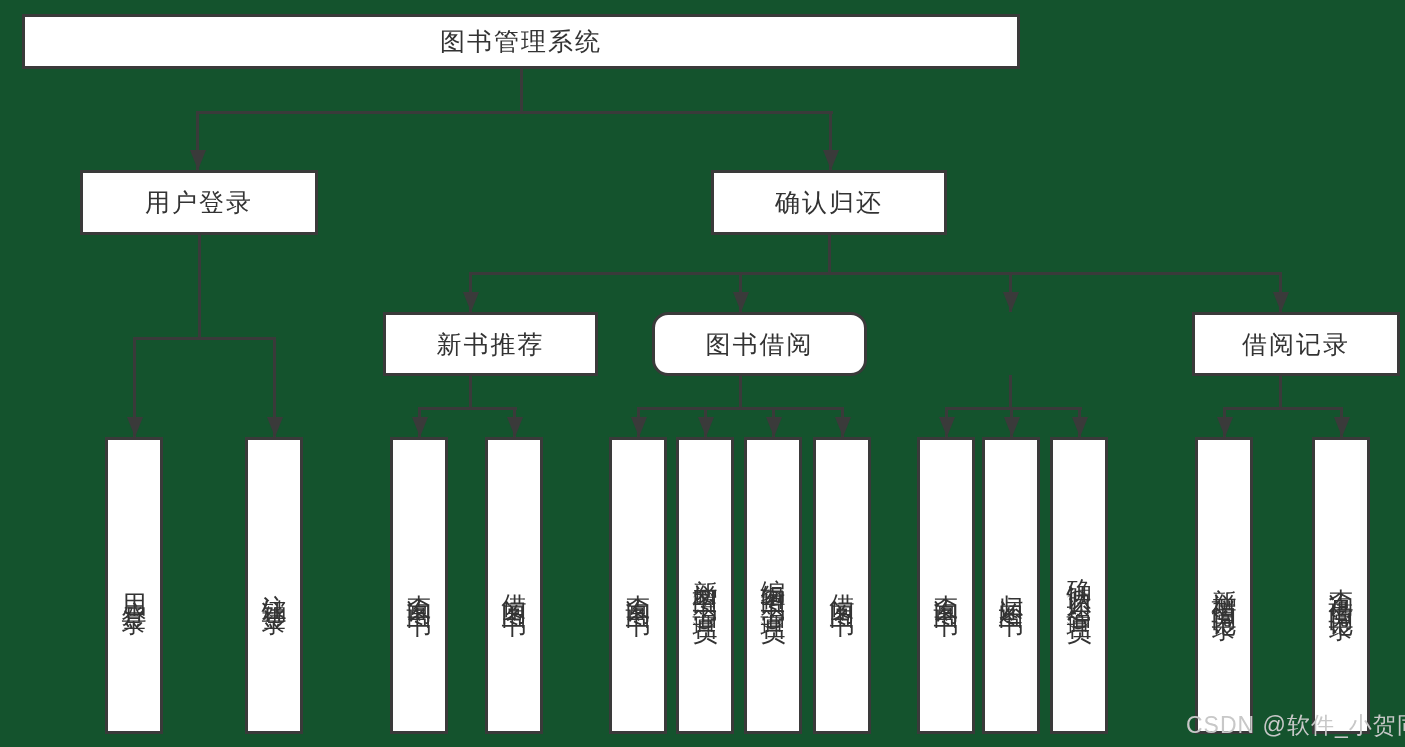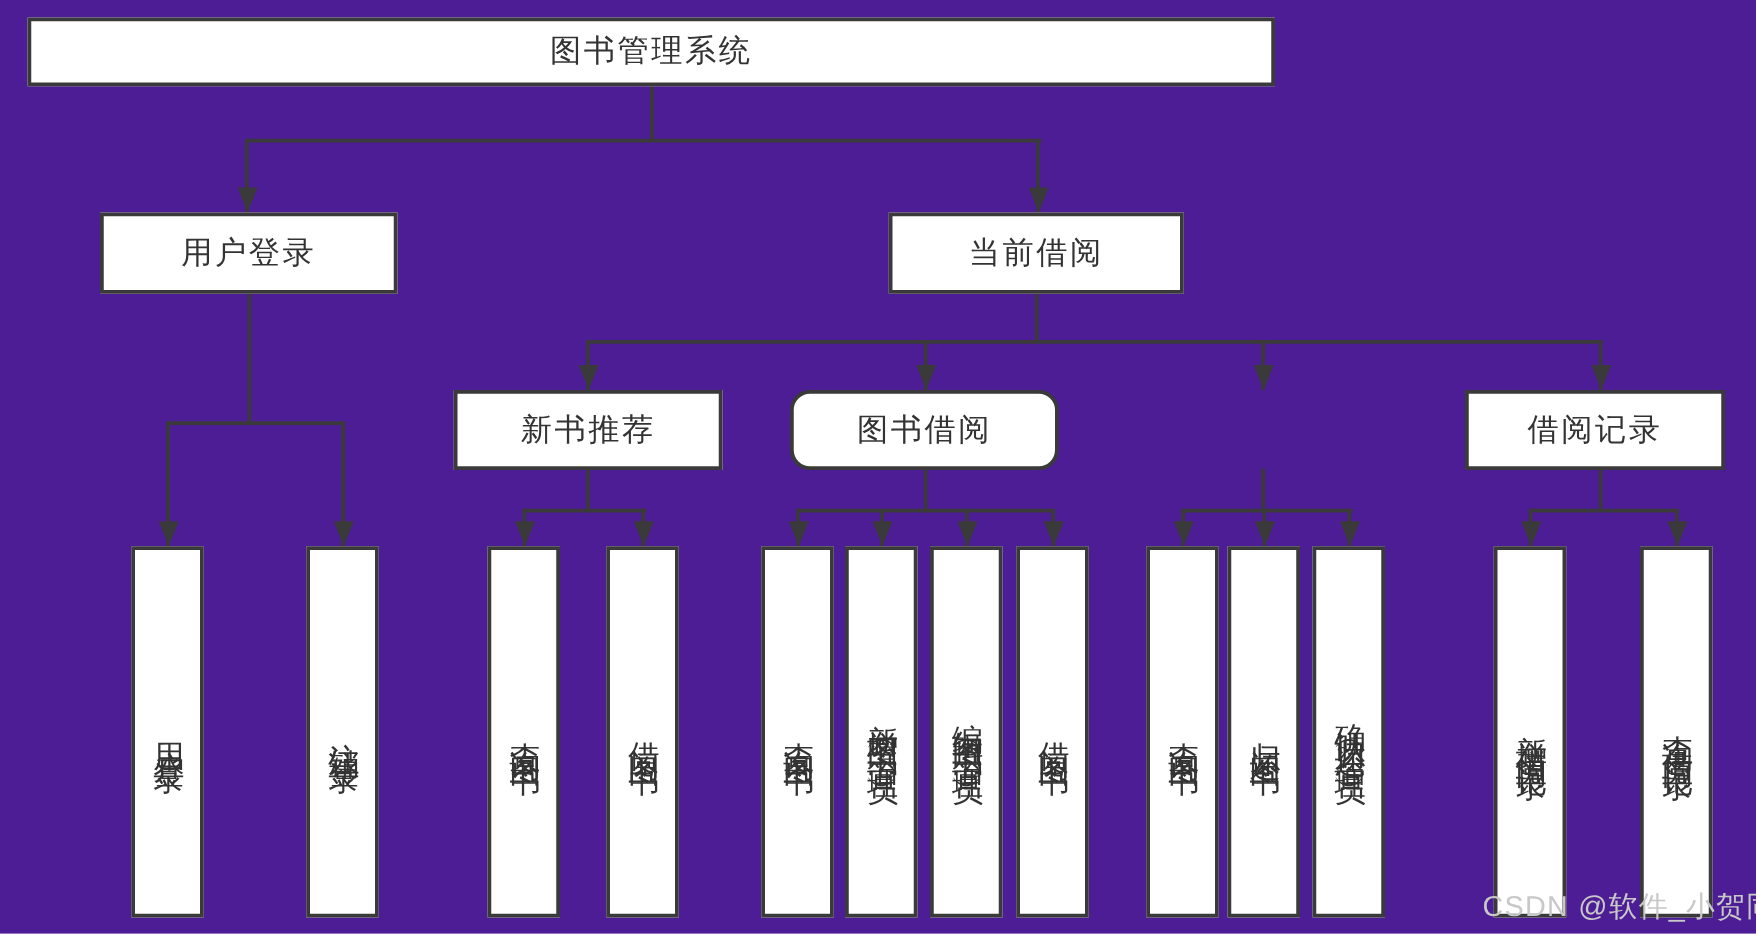--- a/index.html
+++ b/index.html
@@ -1,20 +1,20 @@
 <!DOCTYPE html>
 <html><head>
 <meta charset="utf-8">
 <style>
   html, body { margin: 0; padding: 0; background: #ffffff; }
   .stage {
     position: relative;
     width: 1405px;
     height: 747px;
-    background: #4c1d95;
+    background: #14532d;
     overflow: hidden;
     font-family: "Liberation Sans", "DejaVu Sans", sans-serif;
     color: #333333;
   }
   
   .ln {
     position: absolute;
     background: #3a3a3a;
   }
   .ln-h { height: 3px; }
@@ -47,21 +47,21 @@
   .vbox {
     writing-mode: vertical-rl;
     text-orientation: mixed;
     letter-spacing: 6px;
     width: 58px;
     top: 437px;
     height: 297px;
   }
   
   .l2 { top: 170px; height: 65px; }
-  .l3 { top: 312px; height: 64px; }
+  .l3 { top: 312px; height: 64px; margin-left: 20px; }
   
   .watermark {
     position: absolute;
     left: 1186px;
     top: 710px;
     font-size: 23px;
     letter-spacing: 1px;
     color: #c8c8c8;
     z-index: 6;
     white-space: nowrap;
@@ -108,21 +108,21 @@
   <div class="ln ln-v arrow" style="left:1078px; top:407px; height:30px;"></div>
 
   <div class="ln ln-v" style="left:1279px; top:375px; height:35px;"></div>
   <div class="ln ln-h" style="left:1223px; top:407px; width:120px;"></div>
   <div class="ln ln-v arrow" style="left:1223px; top:407px; height:30px;"></div>
   <div class="ln ln-v arrow" style="left:1340px; top:407px; height:30px;"></div>
 
   <div class="box" style="left:22px; top:14px; width:998px; height:55px;">图书管理系统</div>
 
   <div class="box l2" style="left:80px; width:238px;">用户登录</div>
-  <div class="box l2" style="left:711px; width:236px;">当前借阅</div>
+  <div class="box l2" style="left:711px; width:236px;">确认归还</div>
 
   <div class="box l3" style="left:363px; width:215px;">新书推荐</div>
   <div class="box l3" style="left:632px; width:215px;border-radius:16px;">图书借阅</div>
   <div class="box l3" style="left:1172px; width:208px;">借阅记录</div>
 
   <div class="vbox" style="left:105px;">用户登录</div>
   <div class="vbox" style="left:245px;">注销登录</div>
 
   <div class="vbox" style="left:390px;">查询图书</div>
   <div class="vbox" style="left:485px;">借阅图书</div>

